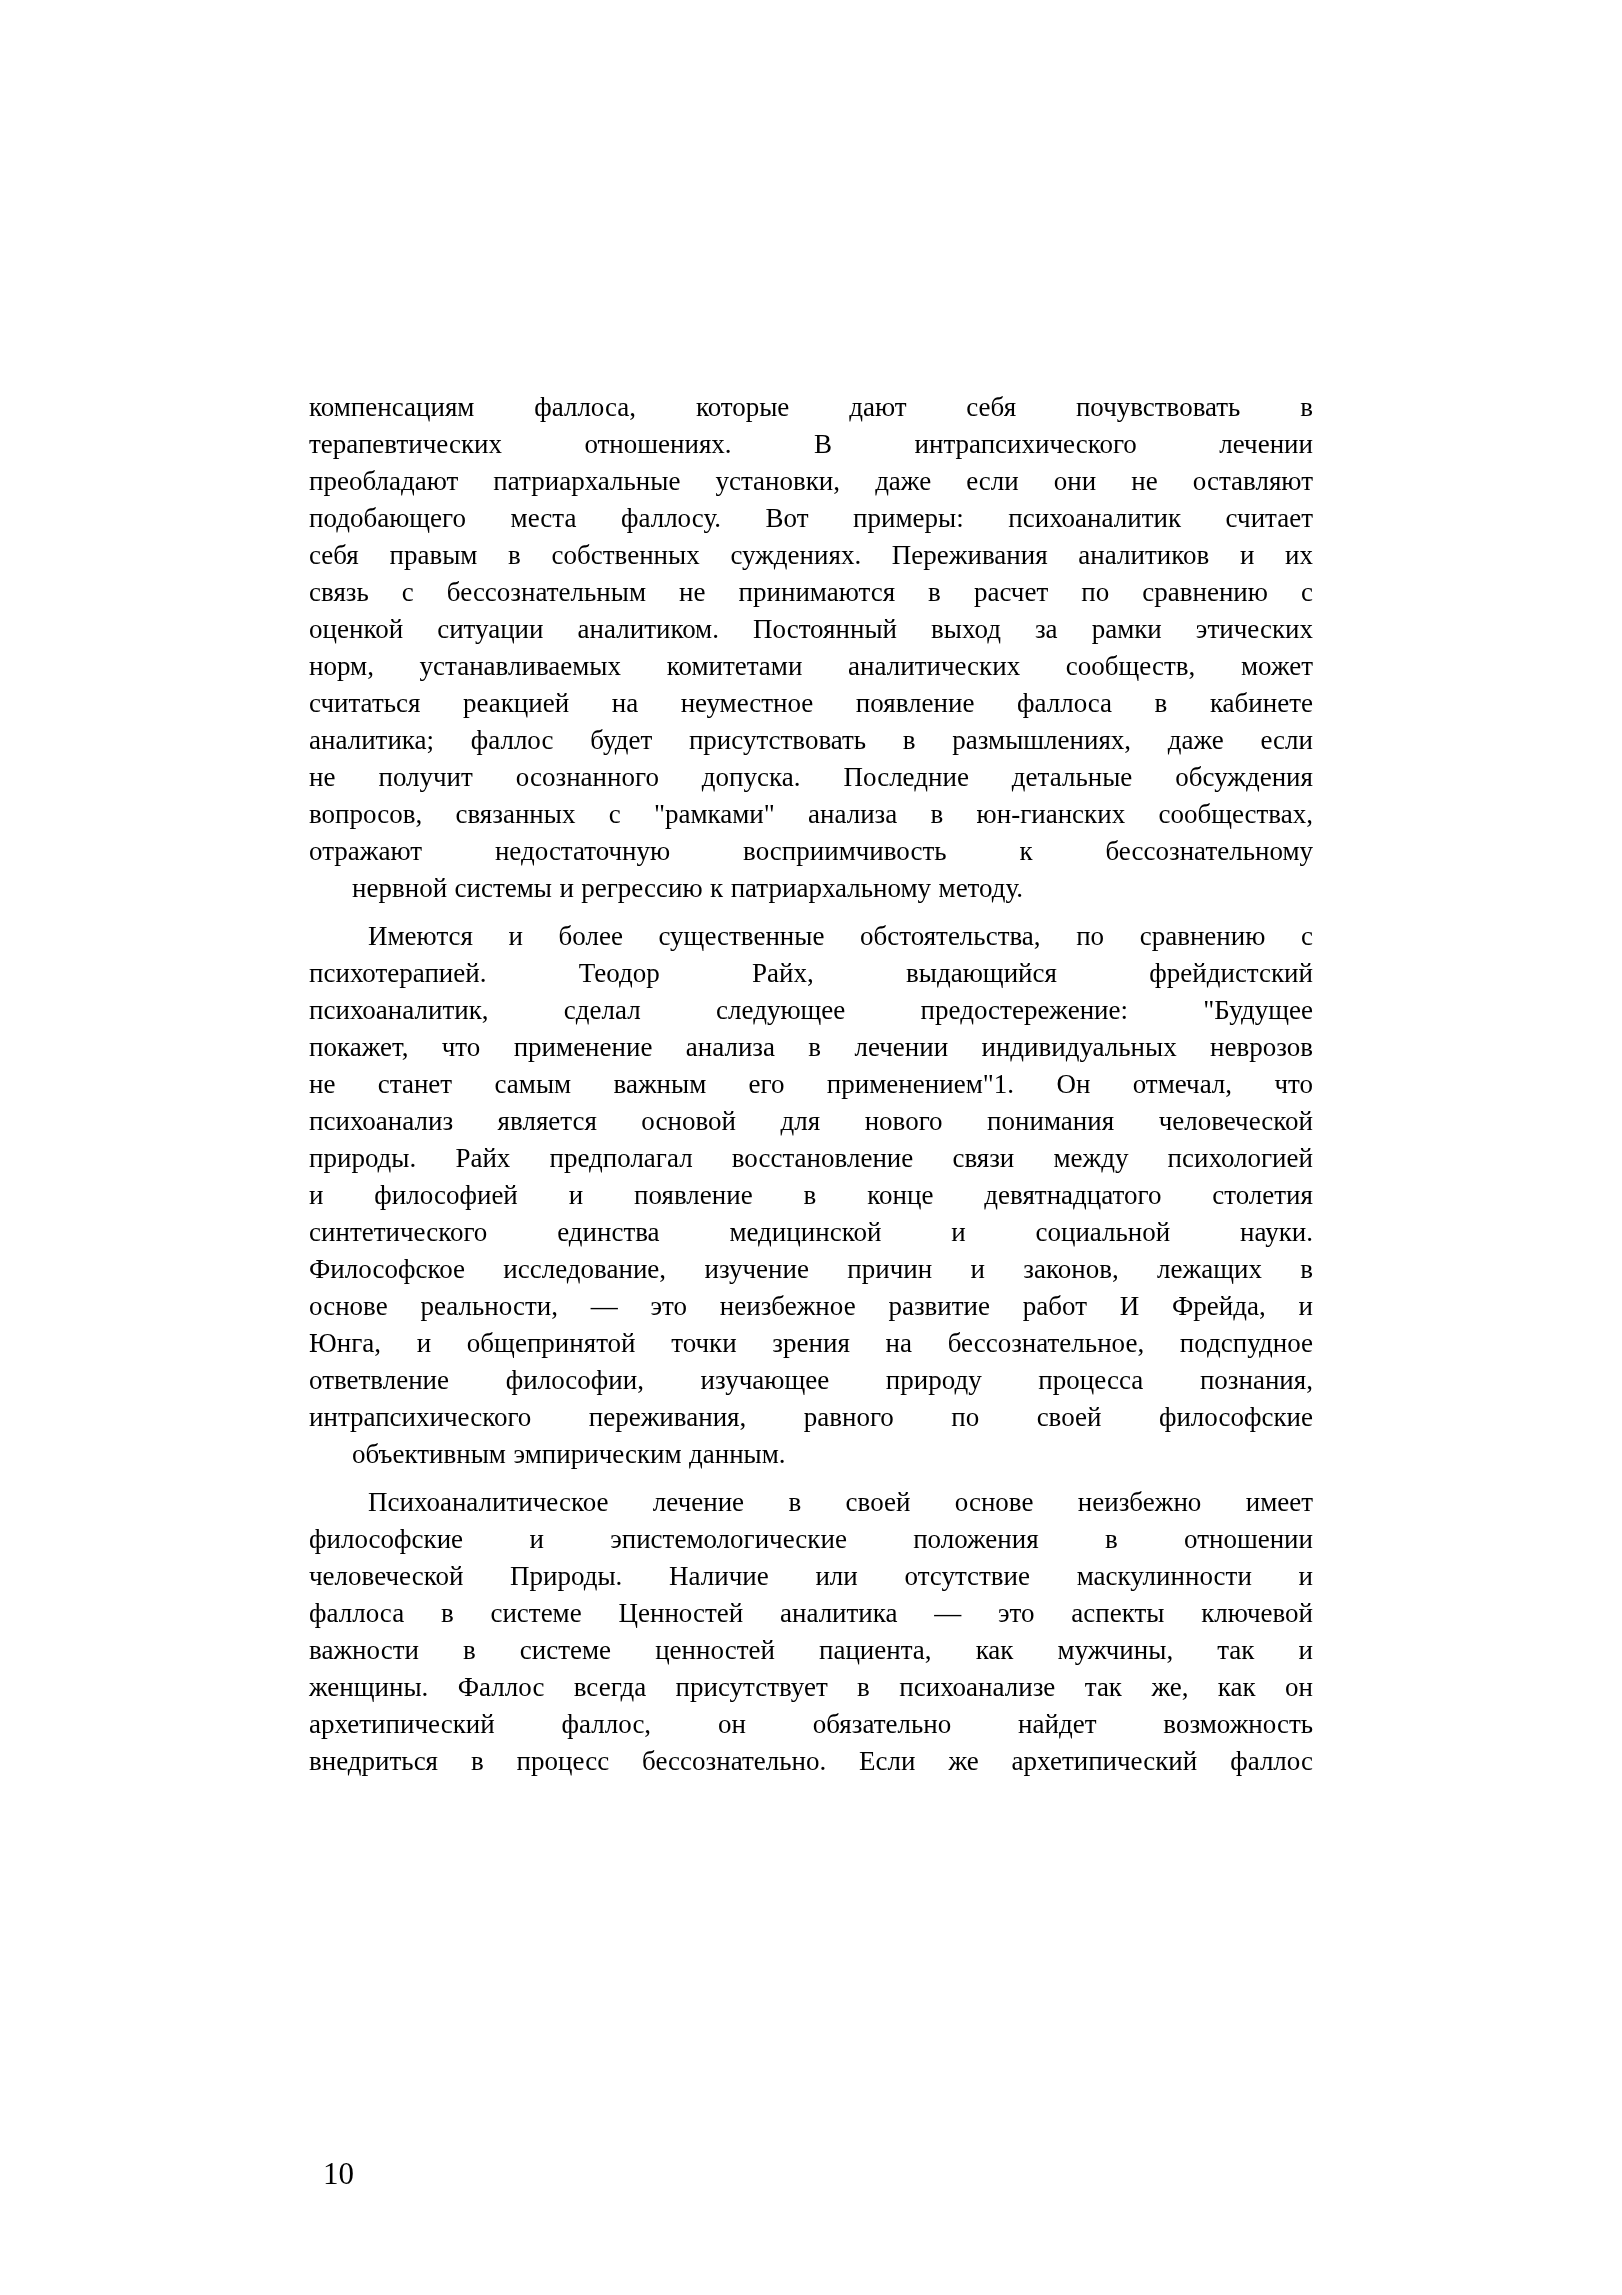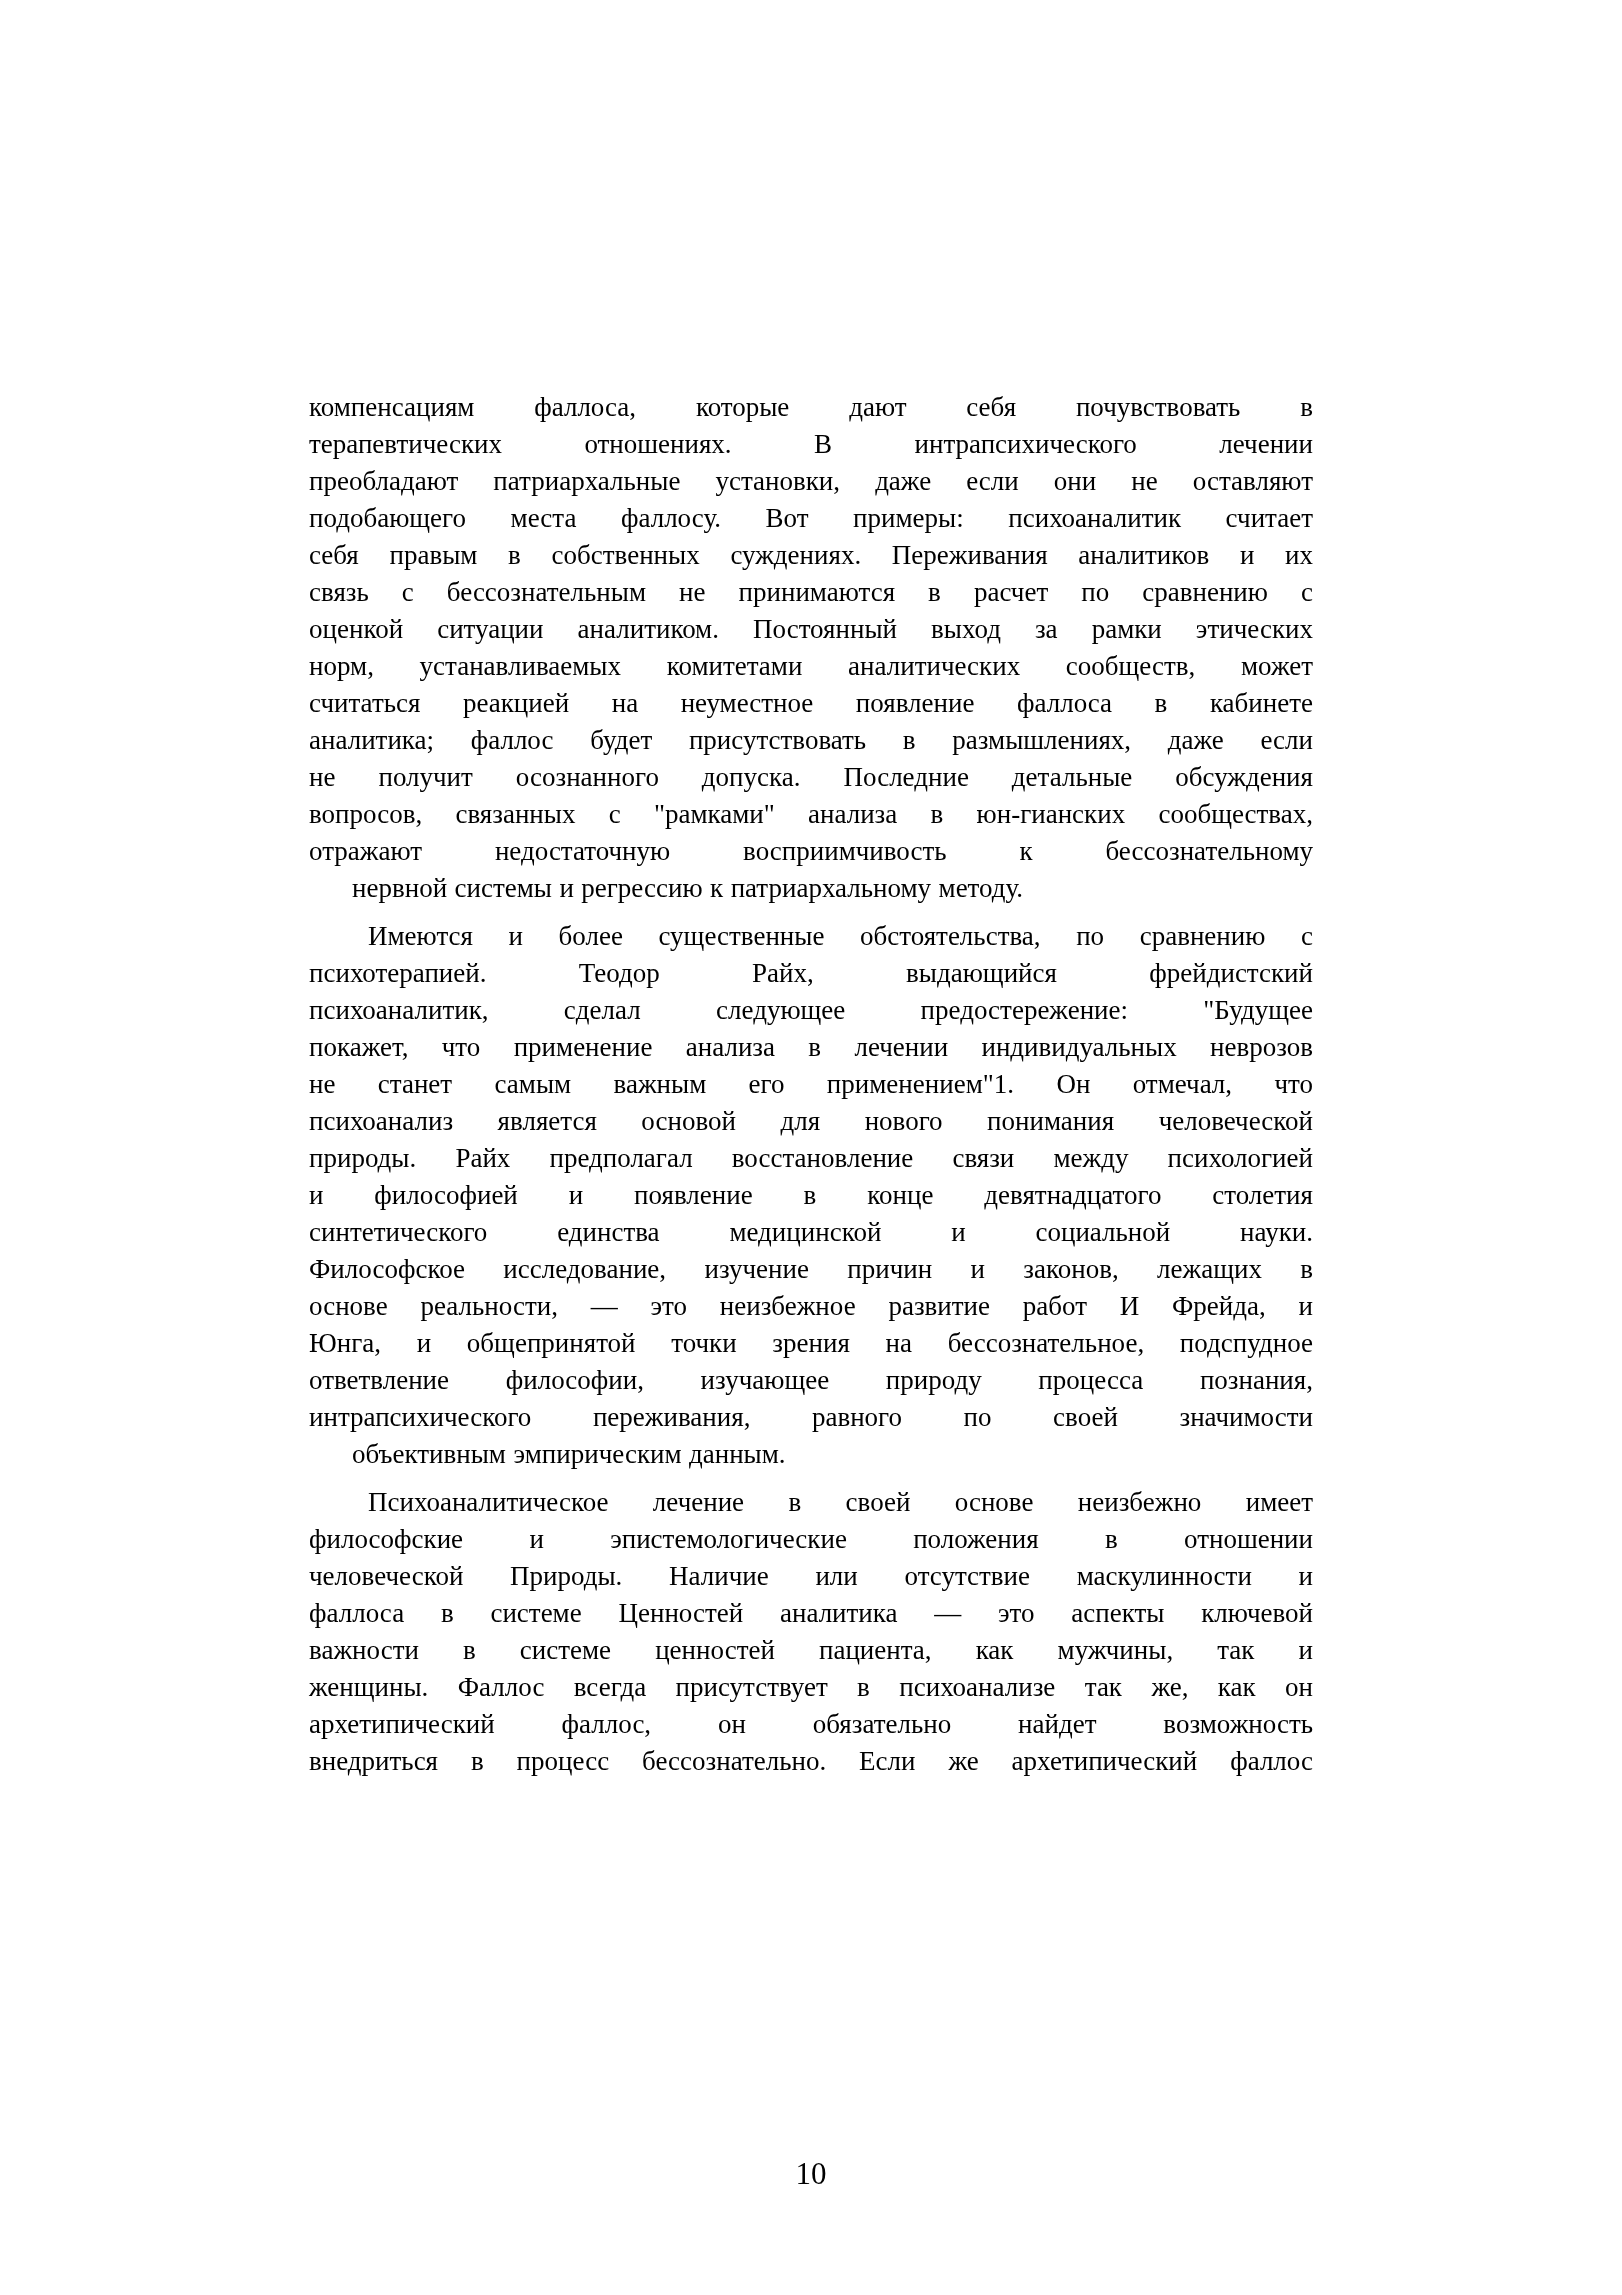--- a/index.html
+++ b/index.html
@@ -37,26 +37,26 @@
   .line.para-end {
     text-align-last: left;
     margin-left: 43px;
   }
   .line.para-first {
     text-indent: 59px;
     margin-top: 11px;
   }
   .page-number {
     position: absolute;
-    left: 309px;
+    left: 323px;
     top: 2155px;
     width: 1004px;
     font-size: 31px;
     line-height: 37px;
-    text-align: center;
+    text-align: left;
   }
 </style>
 </head>
 <body>
 
 <div class="page">
   <div class="text-block">
 
   <div class="para">
         <div class="line">компенсациям фаллоса, которые дают себя почувствовать в</div>
@@ -81,21 +81,21 @@
         <div class="line">покажет, что применение анализа в лечении индивидуальных неврозов</div>
         <div class="line">не станет самым важным его применением"1. Он отмечал, что</div>
         <div class="line">психоанализ является основой для нового понимания человеческой</div>
         <div class="line">природы. Райх предполагал восстановление связи между психологией</div>
         <div class="line">и философией и появление в конце девятнадцатого столетия</div>
         <div class="line">синтетического единства медицинской и социальной науки.</div>
         <div class="line">Философское исследование, изучение причин и законов, лежащих в</div>
         <div class="line">основе реальности, — это неизбежное развитие работ И Фрейда, и</div>
         <div class="line">Юнга, и общепринятой точки зрения на бессознательное, подспудное</div>
         <div class="line">ответвление философии, изучающее природу процесса познания,</div>
-        <div class="line">интрапсихического переживания, равного по своей значимости</div>
+        <div class="line">интрапсихического переживания, равного по своей философские</div>
         <div class="line para-end">объективным эмпирическим данным.</div>
       </div>
       <div class="para">
         <div class="line para-first">Психоаналитическое лечение в своей основе неизбежно имеет</div>
         <div class="line">философские и эпистемологические положения в отношении</div>
         <div class="line">человеческой Природы. Наличие или отсутствие маскулинности и</div>
         <div class="line">фаллоса в системе Ценностей аналитика — это аспекты ключевой</div>
         <div class="line">важности в системе ценностей пациента, как мужчины, так и</div>
         <div class="line">женщины. Фаллос всегда присутствует в психоанализе так же, как он</div>
         <div class="line">архетипический фаллос, он обязательно найдет возможность</div>

